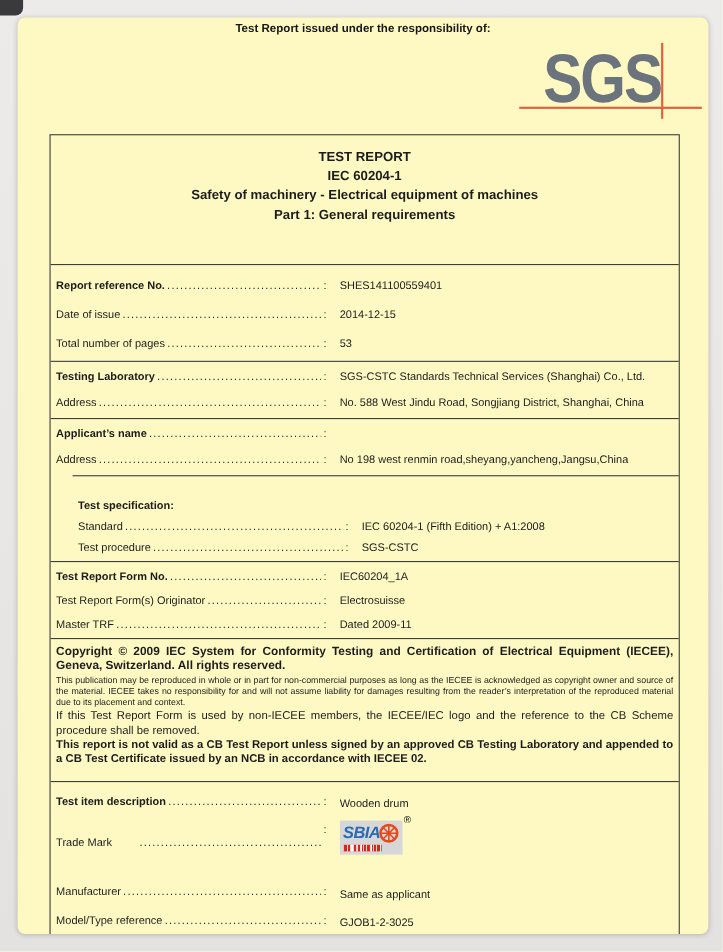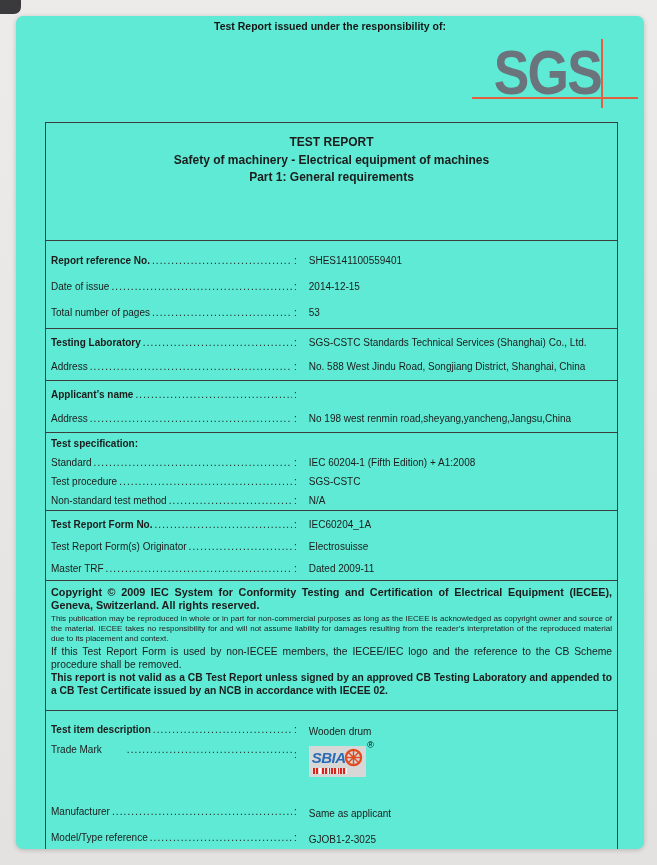--- a/index.html
+++ b/index.html
@@ -3,21 +3,21 @@
 <meta charset="utf-8">
 <style>
   html,body{margin:0;padding:0;}
   body{
     width:657px;height:865px;position:relative;overflow:hidden;
     background:linear-gradient(180deg,#ecebe9 0%,#e7e6e4 60%,#e3e2e0 100%);
     font-family:"Liberation Sans",sans-serif;color:#1c1c1c;
   }
   .corner-artifact{position:absolute;left:0;top:0;width:21px;height:14px;background:#3a3a3c;border-bottom-right-radius:7px;}
   .page{
-    position:absolute;left:16px;top:16px;width:628px;height:833px;background:#5eead4;
+    position:absolute;left:16px;top:16px;width:628px;height:833px;background:#fef9c3;
     border-radius:7px;box-shadow:0 1px 5px rgba(0,0,0,.20);overflow:hidden;
   }
   .issued-note{position:absolute;top:4px;left:0;right:0;text-align:center;font-size:10.5px;font-weight:bold;color:#161616;}
 
   
   .sgs-text{
     position:absolute;top:33px;left:470px;width:115px;height:48px;
     display:flex;align-items:flex-end;justify-content:flex-end;
     font-size:58px;font-weight:bold;color:#6b737d;letter-spacing:-2px;line-height:0.80;
     transform:scale(0.92,1.08);transform-origin:bottom right;
@@ -38,35 +38,35 @@
   .lbl{white-space:nowrap;}
   .b{font-weight:bold;}
   .dots{flex:1;overflow:hidden;white-space:nowrap;margin:0 2px 0 2px;align-self:flex-end;}
   .dots::after{content:"....................................................................................";letter-spacing:1.1px;font-size:10px;}
   .colon{flex:none;}
   .val{margin-left:12px;white-space:nowrap;}
 
   .sec-ref{height:88px;padding-top:7px;margin-top:20px;}   .sec-ref .row{height:26px;}
   .sec-lab{height:52px;padding-top:2px;}   .sec-lab .row{height:24px;}
   .sec-app{height:52px;padding-top:2px;}   .sec-app .row{height:24px;}
-  .sec-spec{height:78px;padding-top:1px;}  .sec-spec .row{height:19px;}
+  .sec-spec{height:78px;padding-top:18px;margin-left:20px;}  .sec-spec .row{height:19px;}
   .sec-spec .hdr-row{height:19px;display:flex;align-items:center;padding-left:5px;font-size:10px;}
   .sec-trf{height:70px;padding-top:3px;}   .sec-trf .row{height:22px;}
 
   .sec-copy{height:130px;padding:5px 5px 0 5px;}
   .cp1{font-weight:bold;font-size:10.8px;line-height:13.5px;text-align:justify;}
   .cp2{font-size:8px;line-height:10px;text-align:justify;margin-top:1px;color:#222;}
   .cp3{font-size:10.3px;line-height:13px;text-align:justify;margin-top:1px;}
   .cp4{font-weight:bold;font-size:10.3px;line-height:13.5px;text-align:justify;}
 
   .sec-item{height:172px;padding-top:6px;}
   .sec-item .row{height:26px;}
   .sec-item .val{position:relative;top:2px;}
   .row-tm{display:flex;align-items:flex-start;height:56px;padding-left:5px;font-size:10px;}
-  .row-tm .lw{margin-top:1px;gap:23px;}
+  .row-tm .lw{margin-top:18px;gap:23px;}
 
   
   .tm-logo{margin-left:12px;margin-top:3px;position:relative;width:57px;height:31px;background:#d7d7d7;flex:none;}
   .tm-text{position:absolute;left:3px;top:3px;font-size:15px;font-weight:bold;font-style:italic;color:#2a6bb5;letter-spacing:-0.5px;}
   .tm-wheel{position:absolute;right:3px;top:2px;width:19px;height:19px;}
   .tm-reg{position:absolute;right:-8px;top:-6px;font-size:9px;color:#000;font-style:normal;}
   .tm-strip{
     position:absolute;left:3px;bottom:3px;width:35px;height:6px;
     background:
       repeating-linear-gradient(90deg,rgba(255,255,255,.8) 0 1px,transparent 1px 3px),
@@ -83,20 +83,21 @@
   <div class="issued-note">Test Report issued under the responsibility of:</div>
 
   <div class="sgs-text">SGS</div>
   <div class="sgs-hline"></div>
   <div class="sgs-vline"></div>
 
   <div class="doc-table">
 
     <div class="sec sec-title">
       <div>TEST REPORT</div>
+      <div>IEC 60204-1</div>
       <div>Safety of machinery - Electrical equipment of machines</div>
       <div>Part 1: General requirements</div>
     </div>
 
     <div class="sec sec-ref">
       <div class="row">
         <span class="lw">
             <span class="lbl b">Report reference No.</span>
             <span class="dots"></span>
           </span>

